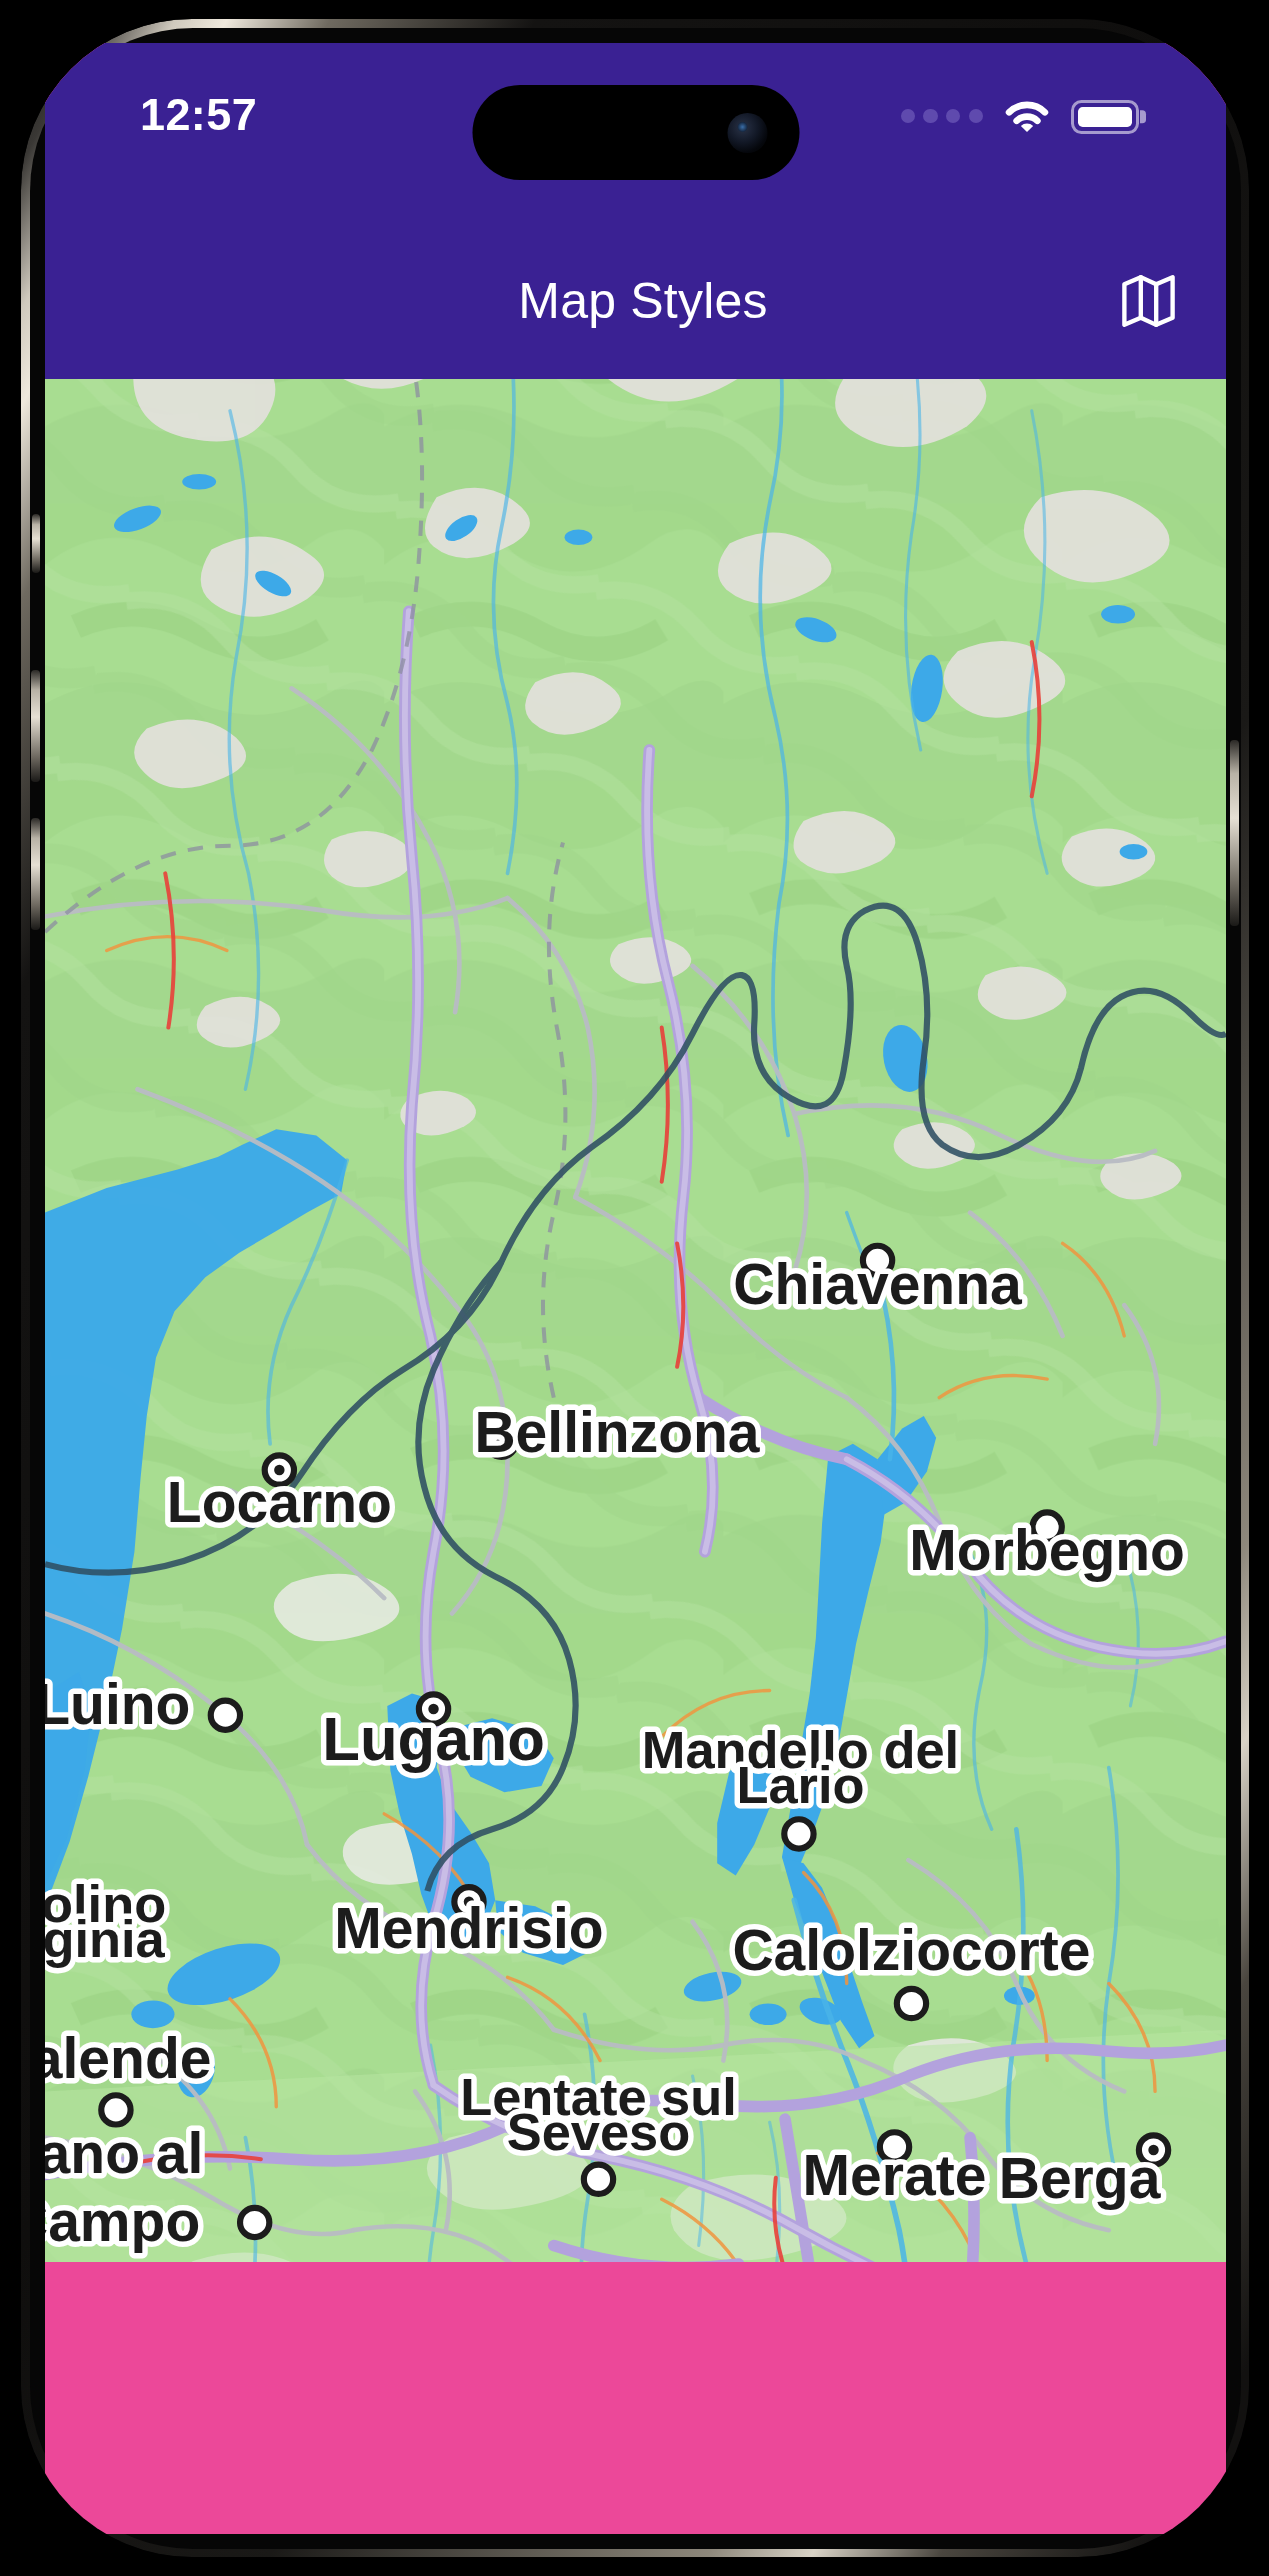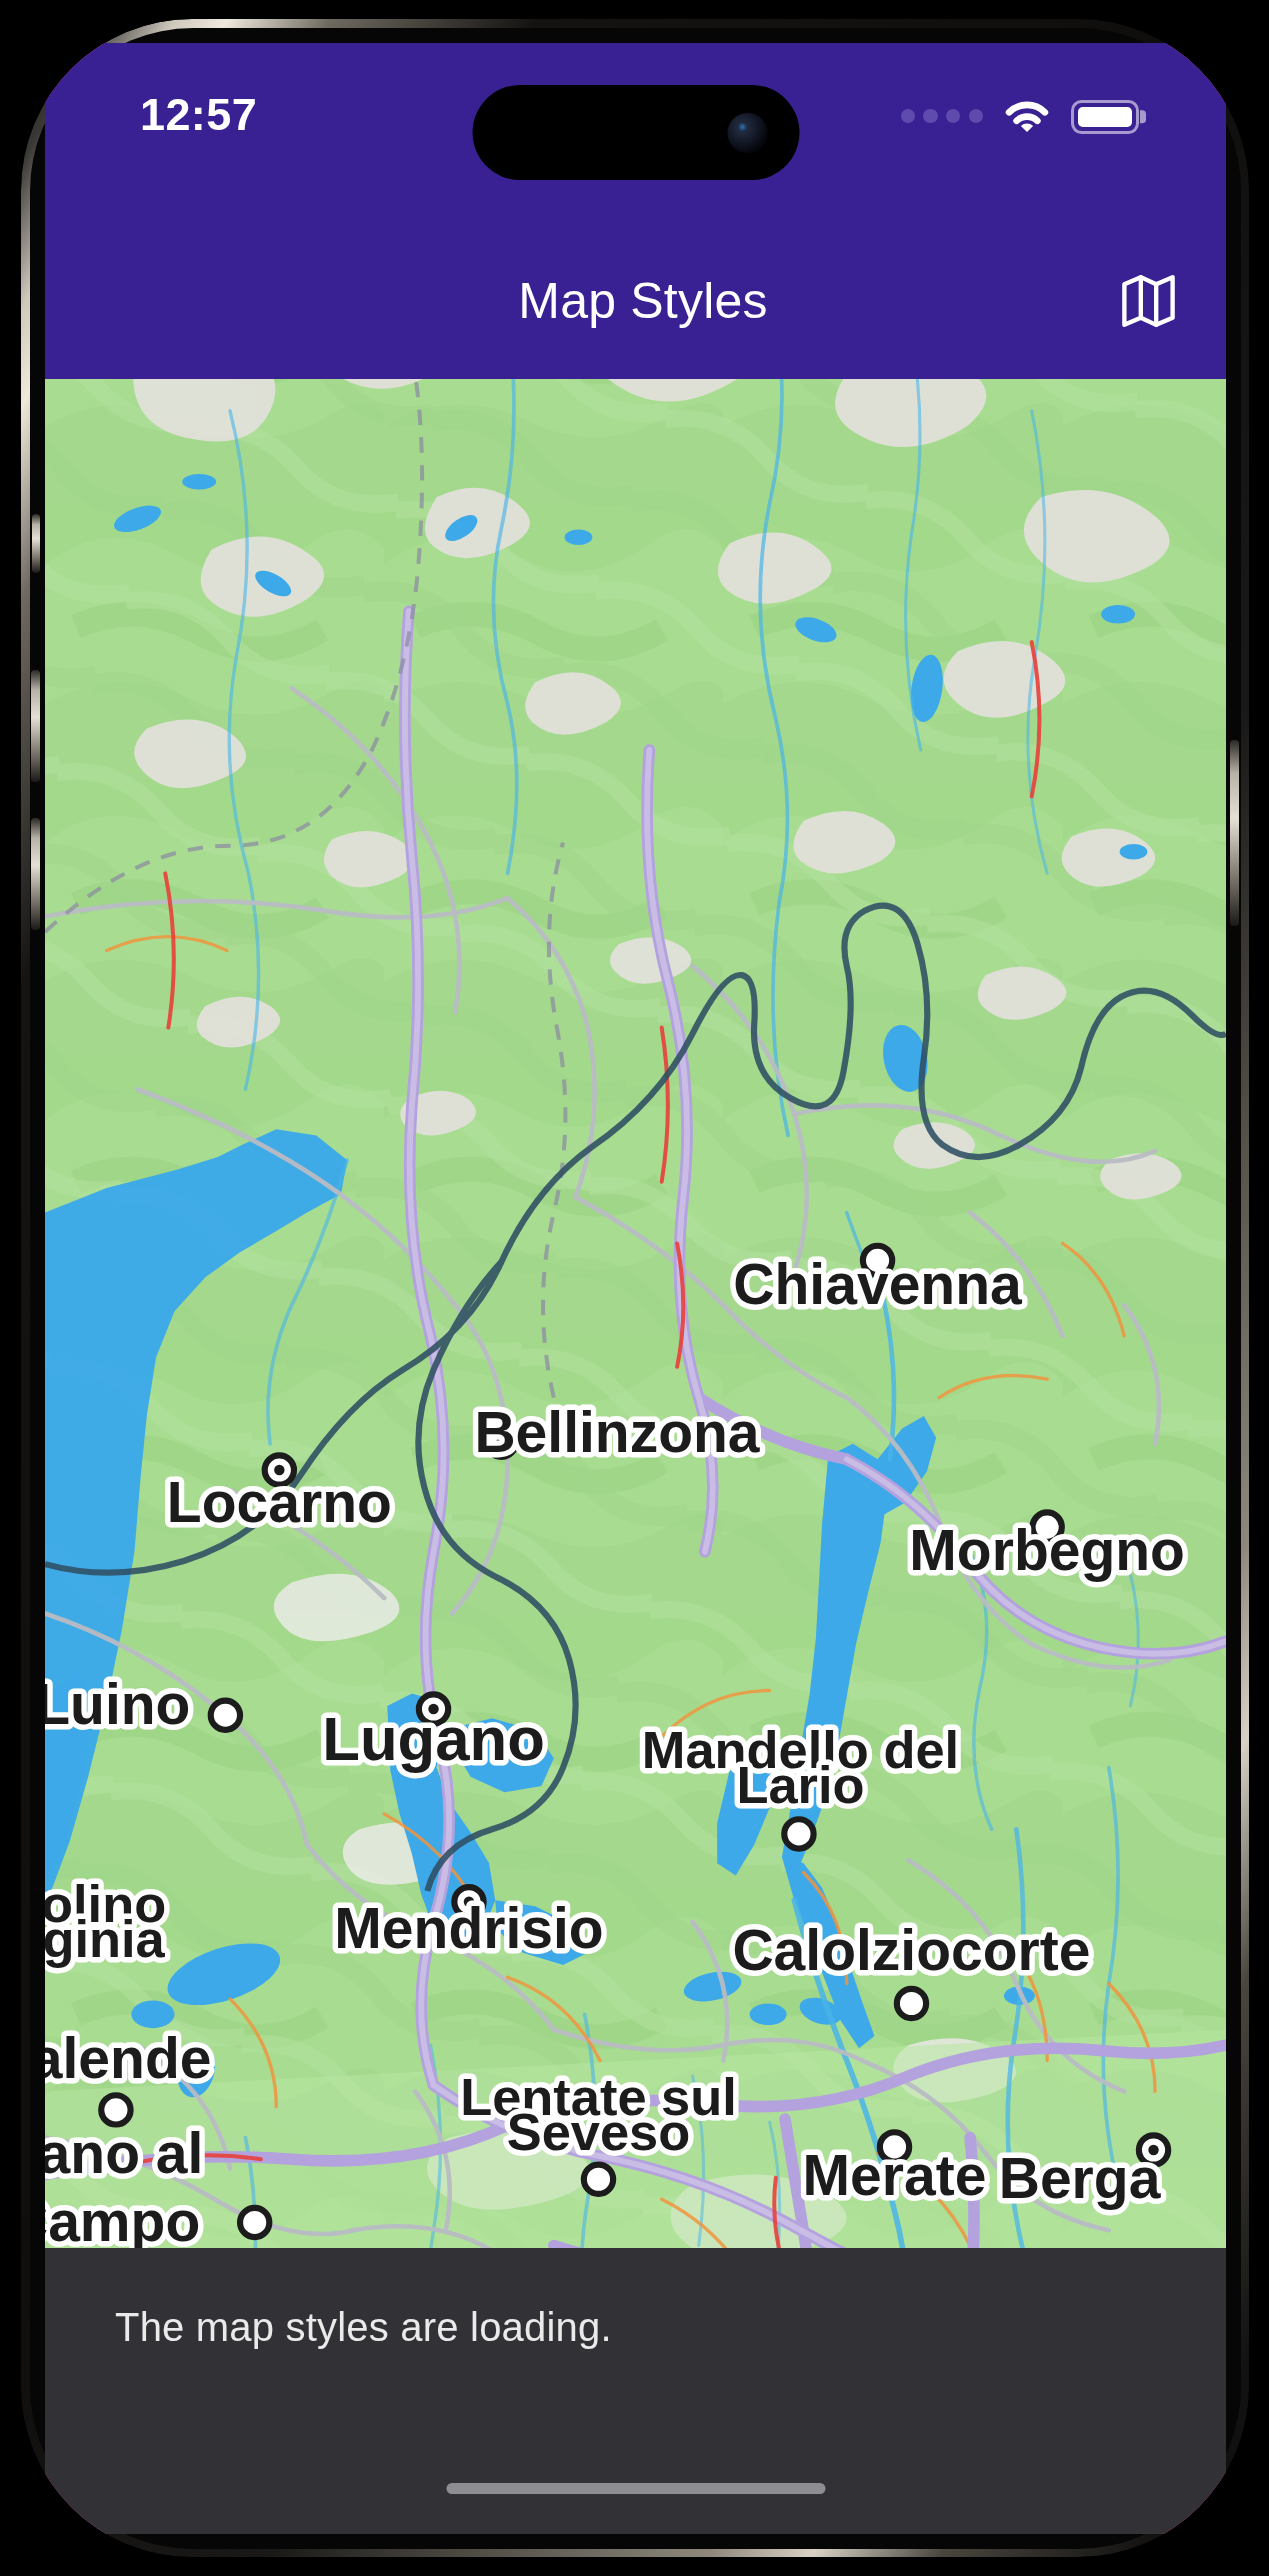--- a/index.html
+++ b/index.html
@@ -511,20 +511,16 @@
             <text class="city-label" x="459" y="1382" font-size="37">Monza</text>
           </g>
 
         <g>
           <rect x="352" y="6" width="32" height="22" rx="3" fill="#1841c9" stroke="#ffffff" stroke-width="2.6"></rect>
           <text id="shield-label" class="shield-text" x="368" y="23">19</text>
         </g>
       </svg>
     </div>
 
-    <div id="snackbar">
-      <div id="snackbar-text">The map styles are loading.</div>
-      <div id="home-indicator"></div>
-    </div>
 
   </div>
 </div>
 
 
 </body></html>

